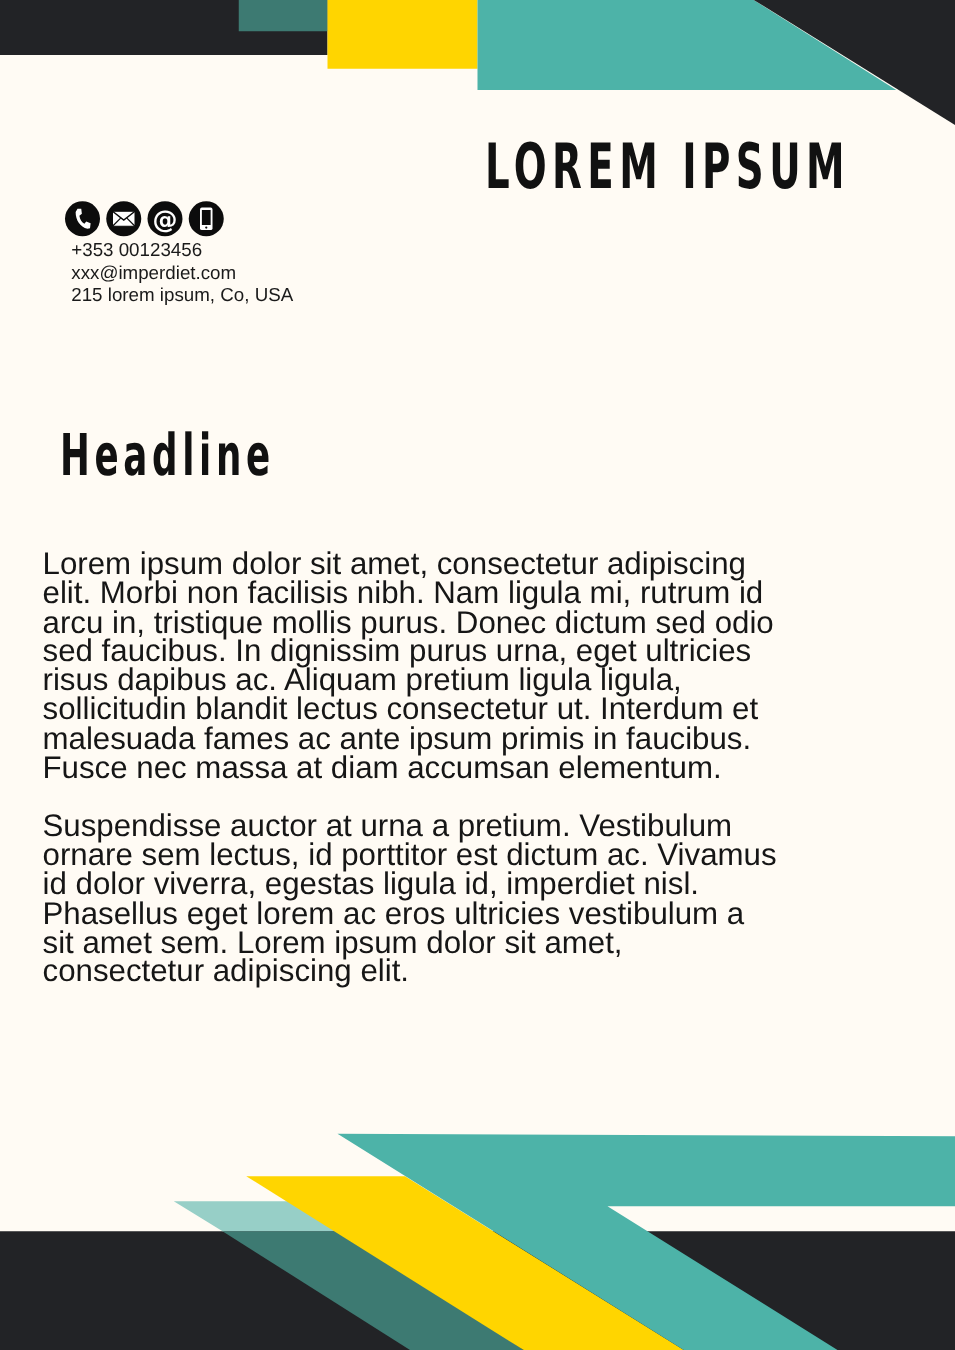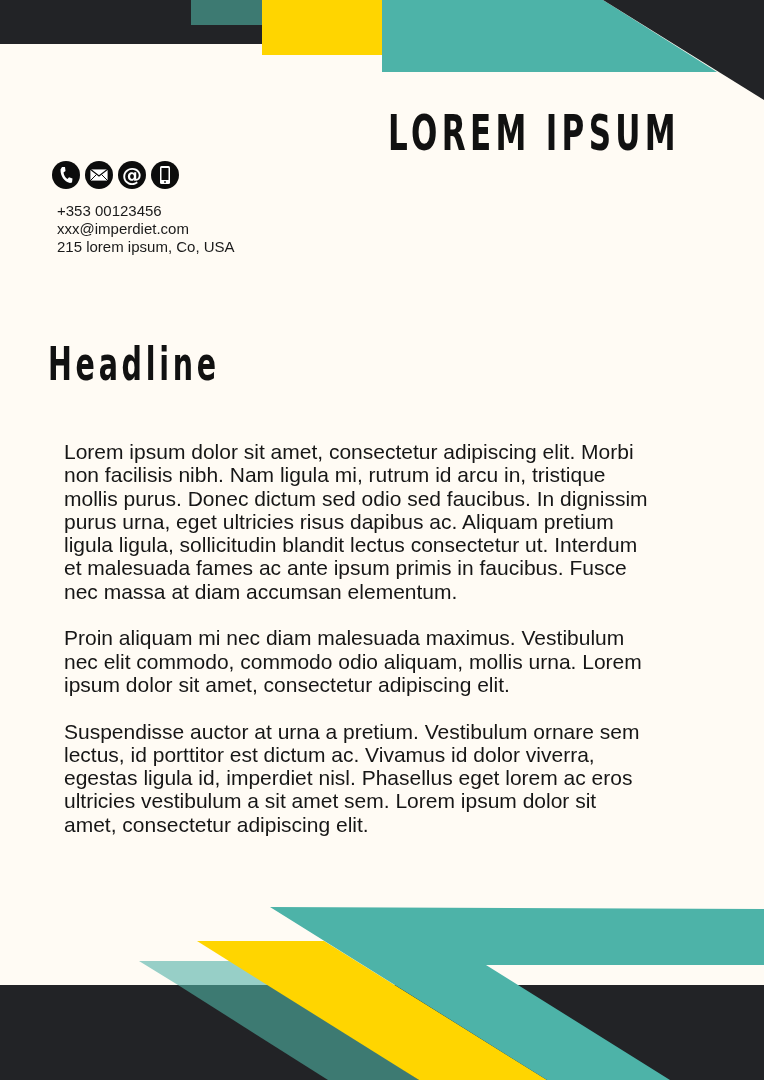--- a/index.html
+++ b/index.html
@@ -17,33 +17,33 @@
       transform: scaleX(0.62); transform-origin: left top;
       white-space: nowrap; color: #111;
     }
     .contact-icons { position: absolute; left: 52px; top: 161px; display: flex; gap: 5px; }
     .cicon {
       width: 28px; height: 28px; border-radius: 50%; background: #0c0c0c;
       display: flex; align-items: center; justify-content: center;
     }
     .cicon svg { display: block; }
     .contact-lines {
-      position: absolute; left: 57px; top: 202px;
+      position: absolute; left: 57px; top: 192px;
       font-size: 15px; line-height: 18px; color: #1a1a1a;
     }
     .headline {
       position: absolute; left: 48px; top: 336px;
       font-family: "DejaVu Sans", sans-serif; font-weight: bold;
       font-size: 46px; line-height: 56px; letter-spacing: 6px;
       transform: scaleX(0.62); transform-origin: left top;
       white-space: nowrap; color: #111;
     }
     .body-text {
-      position: absolute; left: 64px; top: 440px; width: 590px;
-      font-size: 21px; line-height: 23.3px; color: #161616;
+      position: absolute; left: 34px; top: 440px; width: 590px;
+      font-size: 25px; line-height: 23.3px; color: #161616;
     }
     .body-text p { margin: 0 0 23.3px 0; }
   </style>
 </head>
 <body>
 
 <svg class="shapes" viewBox="0 0 764 1080" xmlns="http://www.w3.org/2000/svg">
 
   <rect x="0" y="0" width="262" height="44" fill="#222326"></rect>
   <rect x="191" y="0" width="71" height="25" fill="#3d7a72"></rect>
@@ -89,15 +89,14 @@
 <div class="contact-lines">
   <div>+353 00123456</div>
   <div>xxx@imperdiet.com</div>
   <div>215 lorem ipsum, Co, USA</div>
 </div>
 
 <div class="headline">Headline</div>
 
 <div class="body-text">
   <p>Lorem ipsum dolor sit amet, consectetur adipiscing elit. Morbi non facilisis nibh. Nam ligula mi, rutrum id arcu in, tristique mollis purus. Donec dictum sed odio sed faucibus. In dignissim purus urna, eget ultricies risus dapibus ac. Aliquam pretium ligula ligula, sollicitudin blandit lectus consectetur ut. Interdum et malesuada fames ac ante ipsum primis in faucibus. Fusce nec massa at diam accumsan elementum.</p>
-  <p>Proin aliquam mi nec diam malesuada maximus. Vestibulum nec elit commodo, commodo odio aliquam, mollis urna. Lorem ipsum dolor sit amet, consectetur adipiscing elit.</p>
   <p>Suspendisse auctor at urna a pretium. Vestibulum ornare sem lectus, id porttitor est dictum ac. Vivamus id dolor viverra, egestas ligula id, imperdiet nisl. Phasellus eget lorem ac eros ultricies vestibulum a sit amet sem. Lorem ipsum dolor sit amet, consectetur adipiscing elit.</p>
 </div>
 
 </body></html>

